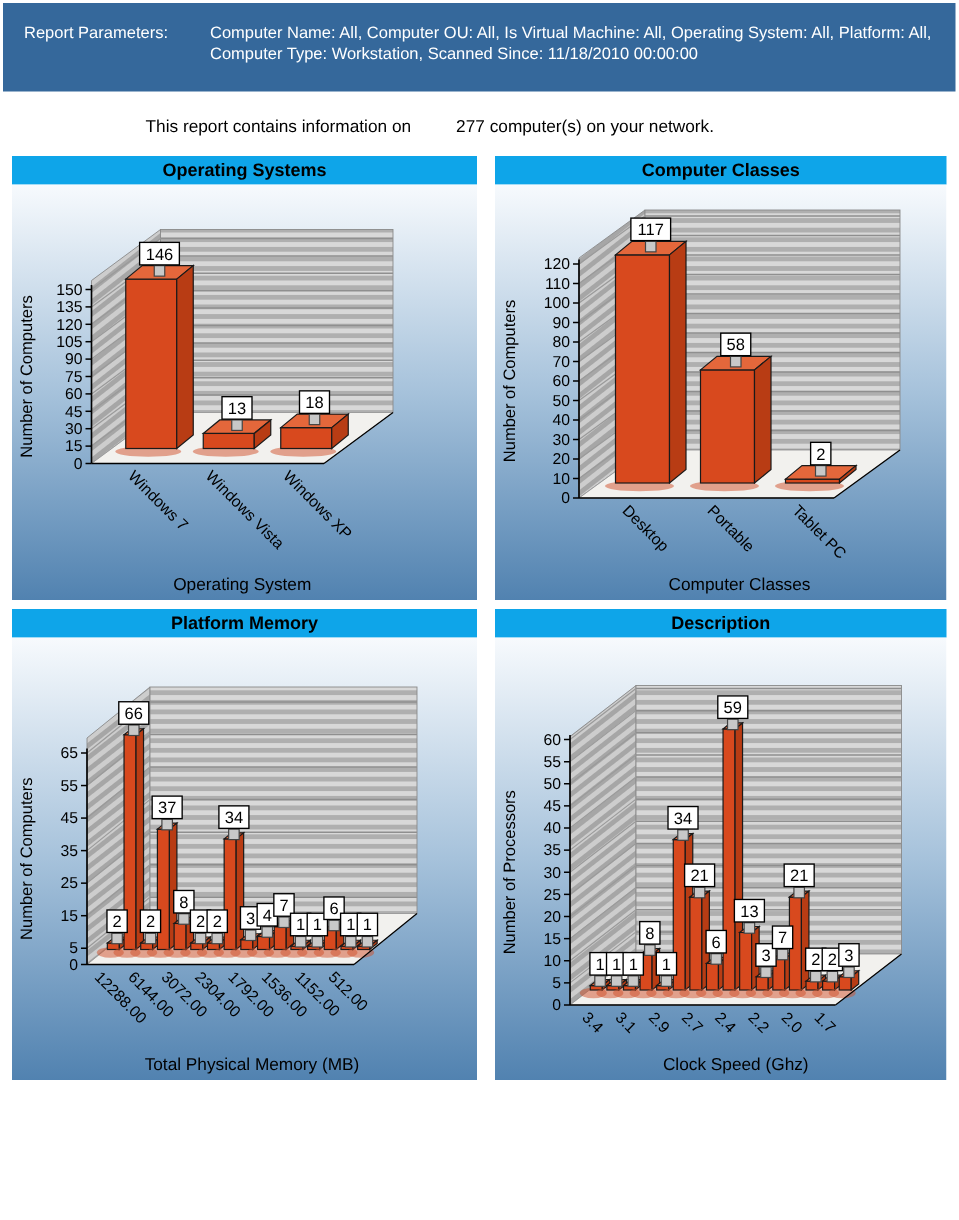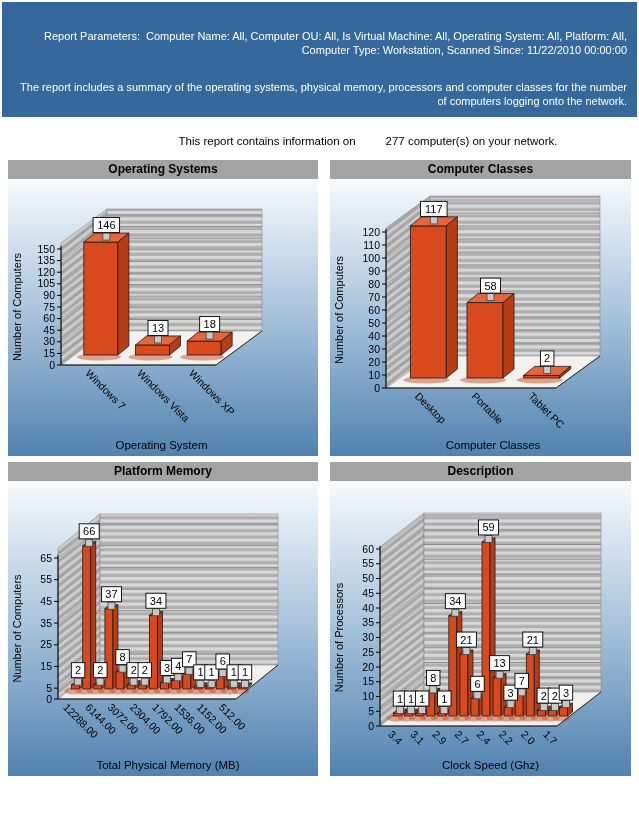--- a/index.html
+++ b/index.html
@@ -10,48 +10,47 @@
   }
   .report-header{
     margin:2px;background:#35689B;color:#fff;
     padding:5px 8px 9px 8px;
   }
   .report-title{
     font-style:italic;font-weight:bold;font-size:19px;
     letter-spacing:-0.3px;
     padding:2px 0 5px 6px;border-bottom:2px solid #ffffff;
   }
-  .hrow{display:flex;font-size:11px;line-height:1.3;margin-top:22px;text-align:right;}
+  .hrow{display:flex;font-size:11px;line-height:1.3;margin-top:8px;}
   .hlabel{flex:0 0 124px;padding-left:6px;}
   .hval{flex:1;padding-right:2px;}
   .summary-line{
     display:flex;gap:30px;margin:18px 0 0 97px;
-    font-size:11.5px;color:#000;justify-content:center;
+    font-size:11.5px;color:#000;
   }
   .chart-grid{margin:13px 8px 0 8px;}
   .crow{display:flex;gap:12px;margin-bottom:6px;}
   .panel{background:#fff;}
   .p-l{width:310px;}
   .p-r{width:301px;border-radius:25px;}
   .panel-hdr{
-    height:19px;background:#a3a3a3;color:#000;
+    height:19px;background:#0ea5e9;color:#000;
     font-size:12px;font-weight:bold;text-align:center;line-height:19px;
   }
   svg{display:block;}
 </style>
 </head>
 <body>
 
 <div class="report-header">
   <div class="hrow">
     <div class="hlabel">Report Parameters:</div>
-    <div class="hval">Computer Name:  All, Computer OU:  All, Is Virtual Machine:  All, Operating System:  All, Platform:  All, Computer Type:  Workstation, Scanned Since:  11/22/2010 00:00:00</div>
+    <div class="hval">Computer Name:  All, Computer OU:  All, Is Virtual Machine:  All, Operating System:  All, Platform:  All, Computer Type:  Workstation, Scanned Since:  11/18/2010 00:00:00</div>
   </div>
   <div class="hrow">
-    <div class="hval">The report includes a summary of the operating systems, physical memory, processors and computer classes for the number of computers logging onto the network.</div>
   </div>
 </div>
 
 <div class="summary-line">
   <span>This report contains information on</span>
   <span>277 computer(s) on your network.</span>
 </div>
 
 <div class="chart-grid">
   <div class="crow">

